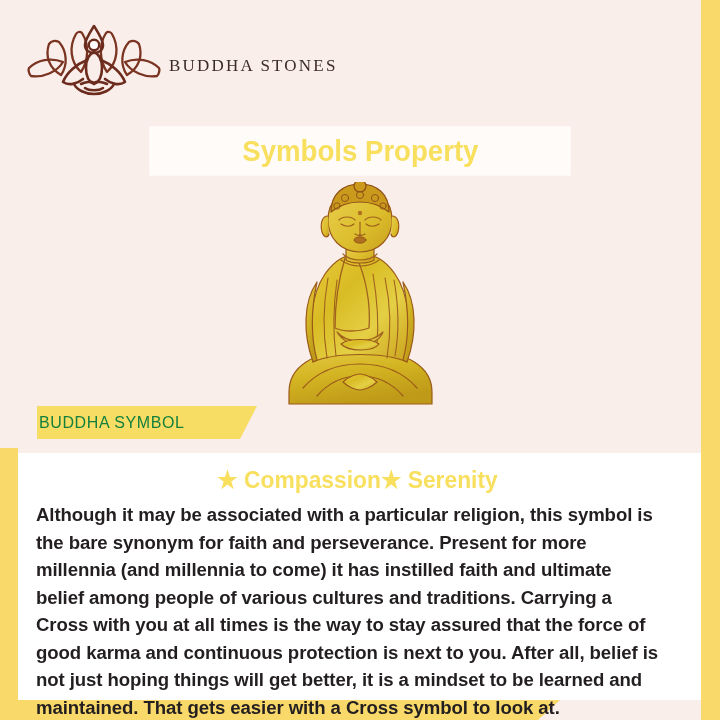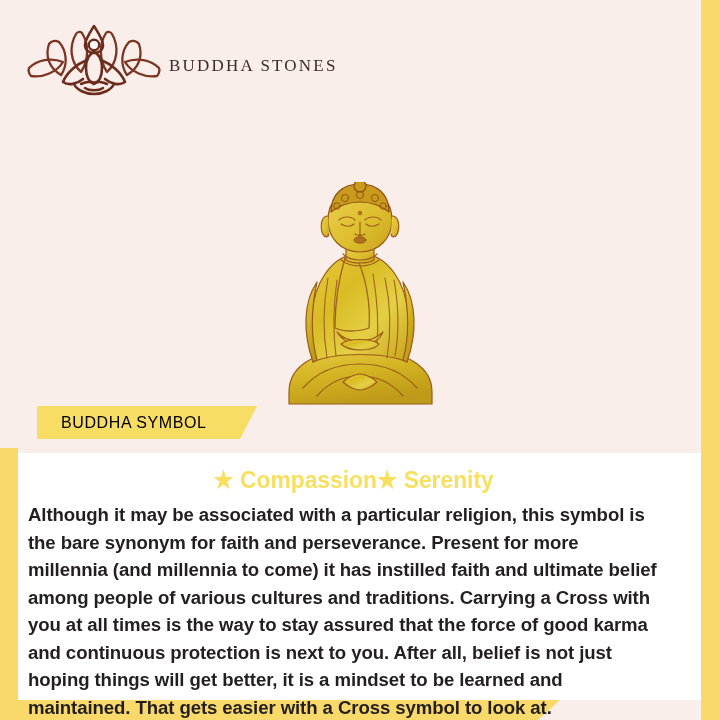--- a/index.html
+++ b/index.html
@@ -134,36 +134,36 @@
     top: 406px;
     left: 18px;
     width: 220px;
     height: 33px;
     background: #f8dd65;
     clip-path: polygon(0 0, 100% 0, calc(100% - 17px) 100%, 0 100%);
     display: flex;
     align-items: center;
   }
   .label-ribbon-text {
-    margin-left: 24px;
-    color: #000000;
+    margin-left: 2px;
+    color: #15803d;
     font-size: 16px;
     letter-spacing: 0.6px;
     font-weight: 400;
   }
 
   
   .content-card {
     position: absolute;
     top: 453px;
     left: 18px;
     right: 19px;
     bottom: 20px;
     background: #ffffff;
-    padding: 14px 22px 0 10px;
+    padding: 14px 22px 0 18px;
     box-sizing: border-box;
   }
   .subhead {
     text-align: center;
     font-family: "Liberation Sans Narrow", "Liberation Sans", sans-serif;
     font-weight: 700;
     font-size: 24px;
     color: #f8df5e;
     letter-spacing: 0px;
     transform: scaleX(0.95);
@@ -220,20 +220,23 @@
           <path d="M68,36 C58,40 48,48 44,58 C50,62 58,60 64,55"></path>
           <path d="M82,36 C92,40 102,48 106,58 C100,62 92,60 86,55"></path>
           <path d="M55,60 C58,66 66,70 75,70 C84,70 92,66 95,60"></path>
           <path d="M62,60 C66,58 72,57 75,59 C78,57 84,58 88,60"></path>
           <path d="M66,64 C70,67 80,67 84,64"></path>
         </g>
       </svg>
       <div class="logo-word">BUDDHA STONES</div>
     </div>
 
+    <div class="title-banner">
+      <span class="title-text">Symbols Property</span>
+    </div>
 
     <div class="buddha-wrap">
       <svg class="buddha-svg" viewBox="0 0 175 228">
         <defs>
           <linearGradient id="goldA" x1="0" y1="0" x2="1" y2="1">
             <stop offset="0%" stop-color="#e8c83e"></stop>
             <stop offset="35%" stop-color="#d9bc24"></stop>
             <stop offset="65%" stop-color="#e4cf45"></stop>
             <stop offset="100%" stop-color="#c9a21c"></stop>
           </linearGradient>

